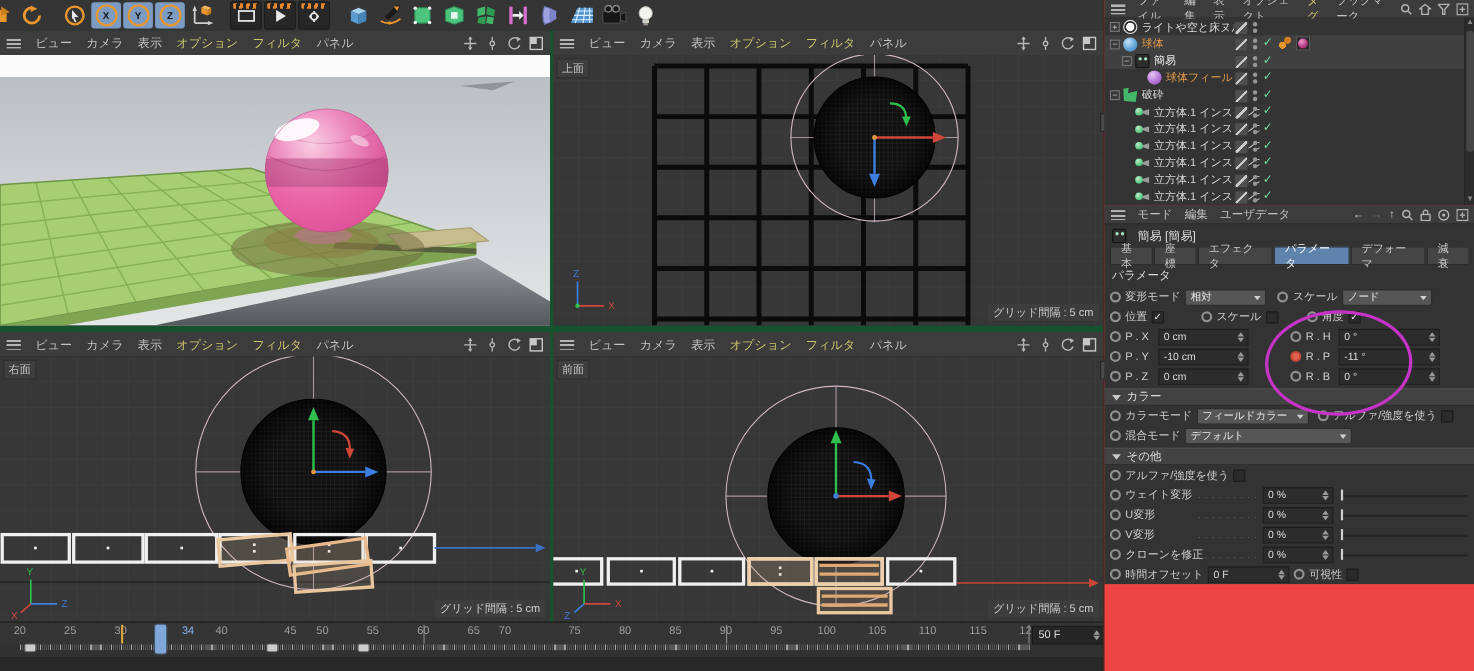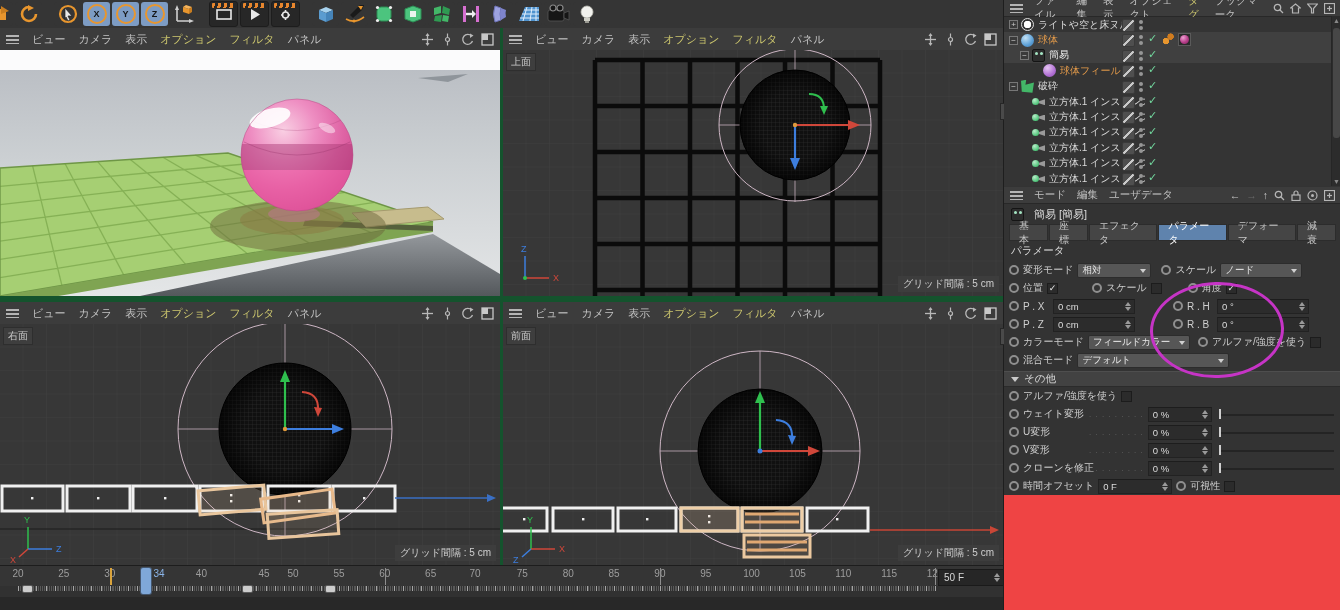--- a/index.html
+++ b/index.html
@@ -102,21 +102,21 @@
   .grip{position:absolute;left:-4px;width:6px;height:15px;background:#4a4a4a;border:1px solid #272727;}
 
   
   .timeline{position:absolute;left:0;top:565px;width:1003px;height:45px;background:linear-gradient(#353535 0 20px,#313131 20px 31px,#282828 31px);border-top:1px solid #1d1d1d;}
   .tl-num{position:absolute;top:2px;transform:translateX(-50%);font-size:10px;color:#9d9d9d;}
   .tl-ticks{position:absolute;left:18px;width:918px;top:20px;height:5px;
      background-image:repeating-linear-gradient(90deg,rgba(175,175,175,.9) 0 1px,rgba(0,0,0,0) 1px 9.17px),
                       repeating-linear-gradient(90deg,rgba(120,120,120,.55) 0 1px,rgba(0,0,0,0) 1px 1.834px);}
   .tl-key{position:absolute;top:20px;width:9px;height:6px;background:#cdcdcd;border-radius:1px;box-shadow:0 0 0 1px #5c5c5c;}
   .tl-cur{position:absolute;top:2px;width:10px;height:26px;background:#7fa8d9;border-radius:2px;box-shadow:0 0 0 1px #45576e;}
-  .tl-curlab{position:absolute;top:2px;font-size:10px;color:#8ab4e8;}
+  .tl-curlab{position:absolute;top:2px;font-size:10px;color:#8ab4e8;padding-left:12px;}
   .tl-sec{position:absolute;top:2px;width:1px;height:17px;background:#8d8d8d;}
   .tl-mark30{position:absolute;top:2px;width:2px;height:17px;background:#d9a33c;}
   .tl-field{position:absolute;left:938px;top:3px;width:57px;height:15px;background:#262626;border:1px solid #1a1a1a;display:flex;align-items:center;color:#d8d8d8;font-size:10px;padding:0 2px 0 5px;}
   .tl-field .val{flex:1;}
   svg text{font-family:"Liberation Sans","DejaVu Sans",sans-serif;}
 </style>
 </head>
 <body>
 
 <div class="app">
@@ -643,21 +643,21 @@
       <div id="tl-labels">
           <span class="tl-num" style="left: 18px;">20</span>
           <span class="tl-num" style="left: 63.85px;">25</span>
           <span class="tl-num" style="left: 109.7px;">30</span>
           <span class="tl-num" style="left: 201.4px;">40</span>
           <span class="tl-num" style="left: 264px;">45</span>
           <span class="tl-num" style="left: 293.1px;">50</span>
           <span class="tl-num" style="left: 338.95px;">55</span>
           <span class="tl-num" style="left: 384.8px;">60</span>
           <span class="tl-num" style="left: 430.65px;">65</span>
-          <span class="tl-num" style="left: 475px;">70</span>
+          <span class="tl-num" style="left: 459px;">70</span>
           <span class="tl-num" style="left: 522.35px;">75</span>
           <span class="tl-num" style="left: 568.2px;">80</span>
           <span class="tl-num" style="left: 614.05px;">85</span>
           <span class="tl-num" style="left: 659.9px;">90</span>
           <span class="tl-num" style="left: 705.75px;">95</span>
           <span class="tl-num" style="left: 751.6px;">100</span>
           <span class="tl-num" style="left: 797.45px;">105</span>
           <span class="tl-num" style="left: 843.3px;">110</span>
           <span class="tl-num" style="left: 889.15px;">115</span>
           <span class="tl-num" style="left: 935px;">120</span>
@@ -910,39 +910,63 @@
         <span class="nf" style="width:84px">
             <span class="val">0 °</span>
             <span class="spin">
               <i class="u"></i>
               <i class="d"></i>
             </span>
           </span>
       </div>
       <div class="prow">
         <span class="kf"></span>
+        <span class="plab" style="width:26px">P . Y</span>
+        <span class="nf" style="width:74px">
+            <span class="val">-10 cm</span>
+            <span class="spin">
+              <i class="u"></i>
+              <i class="d"></i>
+            </span>
+          </span>
+        <span class="kf red" style="margin-left:34px"></span>
+        <span class="plab" style="width:26px">R . P</span>
+        <span class="nf" style="width:84px">
+            <span class="val">-11 °</span>
+            <span class="spin">
+              <i class="u"></i>
+              <i class="d"></i>
+            </span>
+          </span>
+      </div>
+      <div class="prow">
+        <span class="kf"></span>
         <span class="plab" style="width:26px">P . Z</span>
         <span class="nf" style="width:74px">
             <span class="val">0 cm</span>
             <span class="spin">
               <i class="u"></i>
               <i class="d"></i>
             </span>
           </span>
         <span class="kf" style="margin-left:34px"></span>
         <span class="plab" style="width:26px">R . B</span>
         <span class="nf" style="width:84px">
             <span class="val">0 °</span>
             <span class="spin">
               <i class="u"></i>
               <i class="d"></i>
             </span>
           </span>
       </div>
 
+      <div class="grp">
+          <span class="tri"></span>
+          <span>カラー</span>
+        </div>
       <div class="prow">
         <span class="kf"></span>
         <span class="plab">カラーモード</span>
         <span class="dd" style="width:92px">
             <span>フィールドカラー</span>
           </span>
         <span class="kf" style="margin-left:4px"></span>
         <span class="plab">アルファ/強度を使う</span>
         <span class="cb"></span>
       </div>

